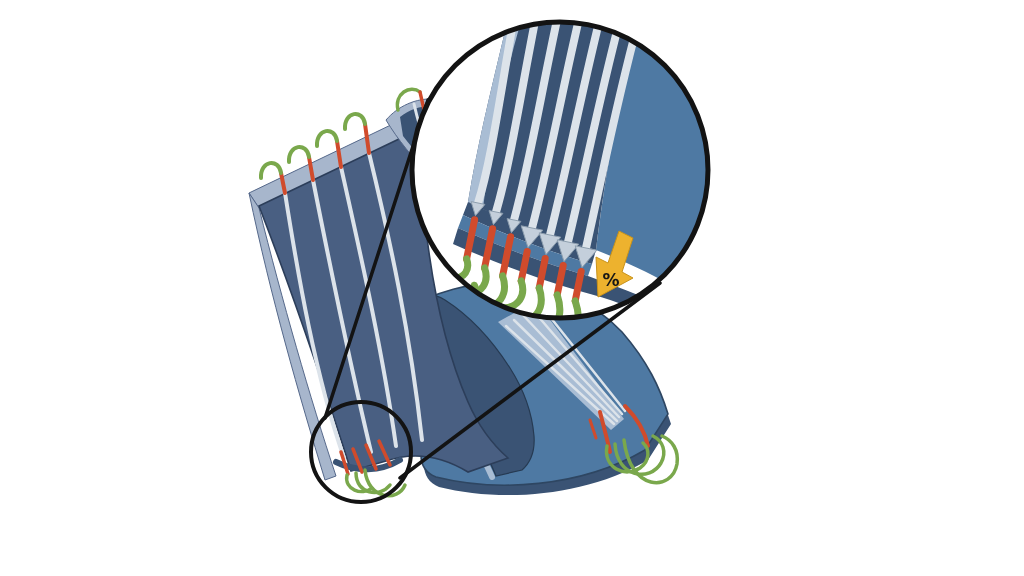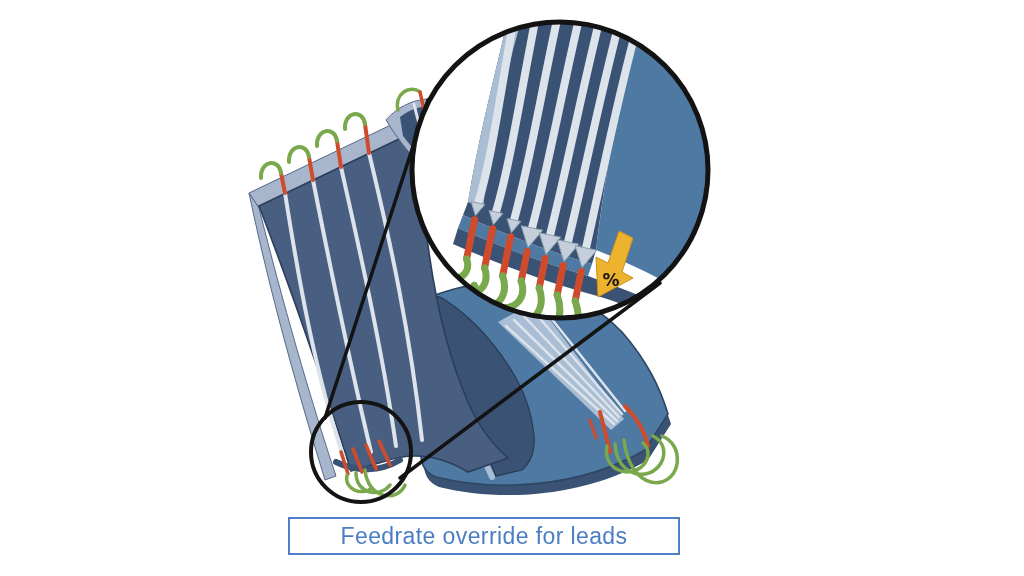--- a/index.html
+++ b/index.html
@@ -172,16 +172,13 @@
           <path class="s-red w7" d="M 581.2,271.5 L 575.2,300.9"></path>
           <path class="s-green w7" d="M 575.2,300.9 C 596.8,365.7 499.6,376.5 481.6,309.6"></path>
         </g>
 
   <polygon class="f-yellow" points="619,231 633,238 622,272 633,278 598,297 596,257 608,263"></polygon>
         <text class="pct" x="611" y="286" text-anchor="middle">%</text>
       </g>
   <circle cx="560" cy="170" r="148" class="s-ink w5" fill="none"></circle>
 </svg>
 
-<div class="caption-box">
-  <span>Feedrate override for leads</span>
-</div>
 </div>
 
 </body></html>

